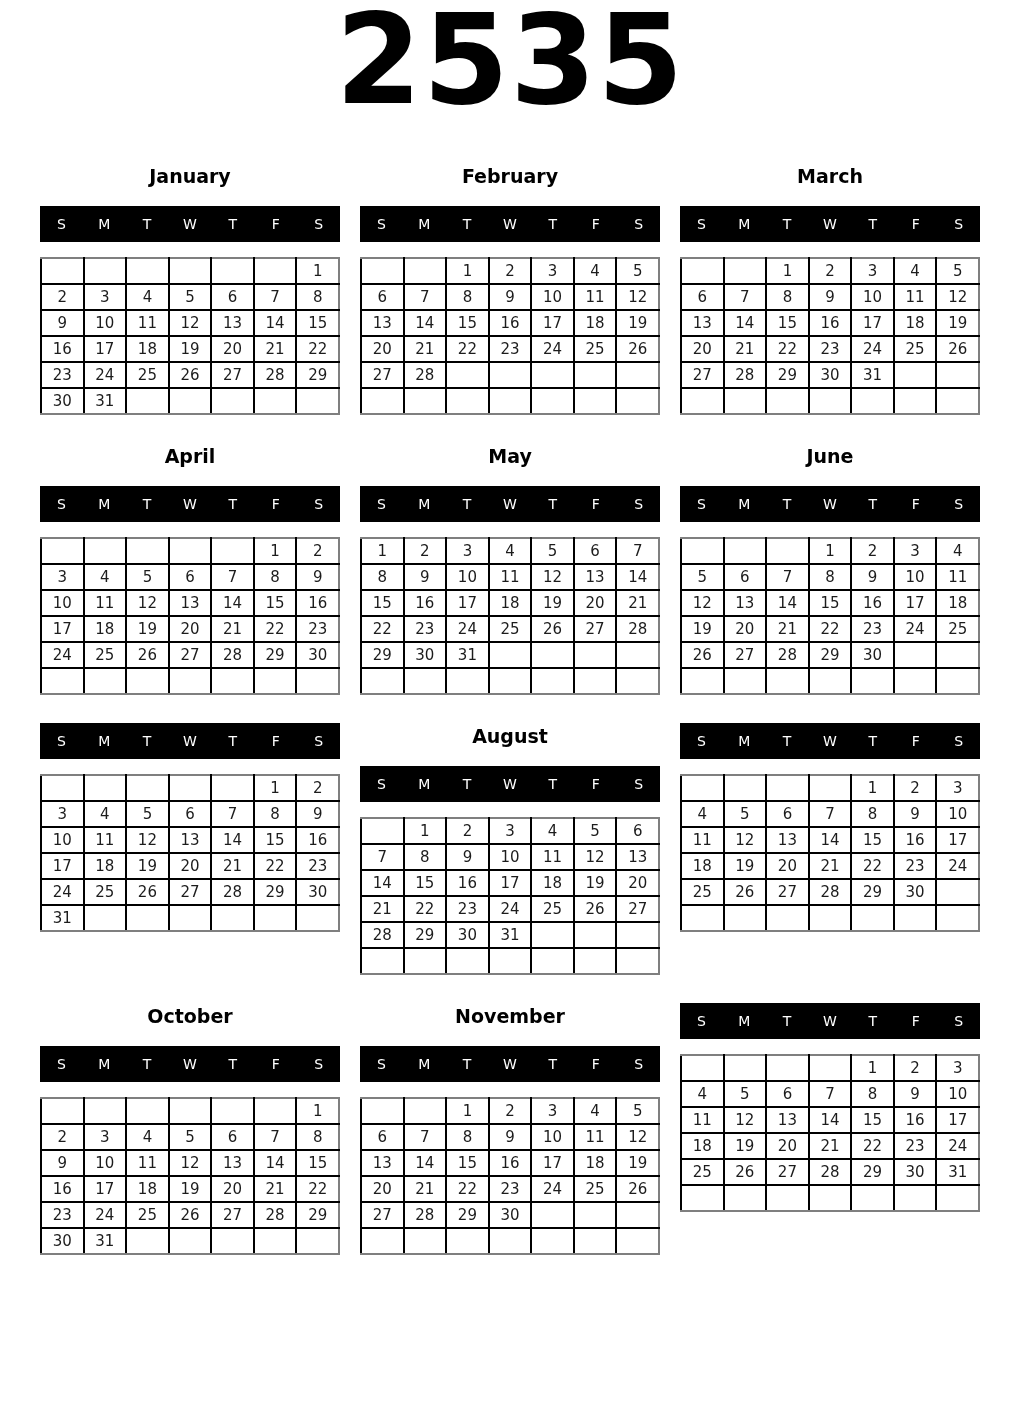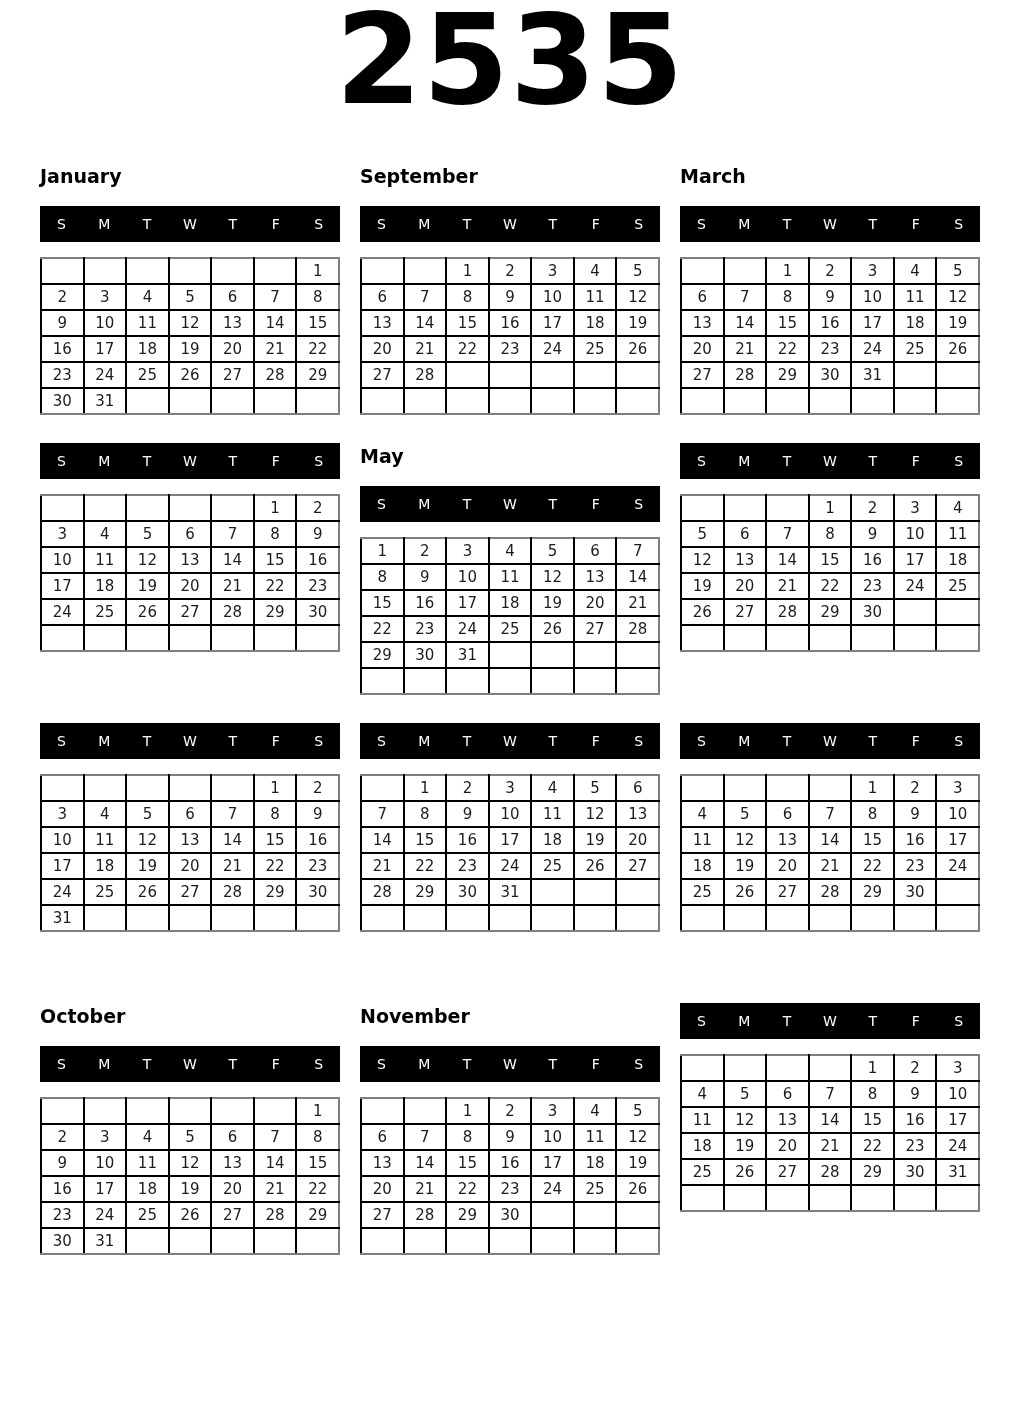--- a/index.html
+++ b/index.html
@@ -22,21 +22,21 @@
     display: grid;
     grid-template-columns: repeat(3, 300px);
     column-gap: 20px;
     row-gap: 16px;
   }
 
   .month { width: 300px; height: 264px; }
 
   .month-name {
     height: 26px; line-height: 26px; margin-bottom: 17px;
-    text-align: left; font-size: 19px; font-weight: bold; color: #000000;
+    text-align: center; font-size: 19px; font-weight: bold; color: #000000;
   }
 
   .weekday-bar {
     height: 36px; margin-bottom: 15px;
     background: #000000; color: #ffffff;
     display: grid; grid-template-columns: repeat(7, 1fr);
     align-items: center;
   }
   .weekday-bar span { text-align: center; font-size: 14px; }
 
@@ -128,21 +128,21 @@
               <td></td>
               <td></td>
               <td></td>
               <td></td>
             </tr>
           </tbody>
     </table>
   </div>
 
   <div class="month">
-    <div class="month-name">September</div>
+    <div class="month-name">February</div>
     <div class="weekday-bar">
           <span>S</span>
           <span>M</span>
           <span>T</span>
           <span>W</span>
           <span>T</span>
           <span>F</span>
           <span>S</span>
         </div>
     <table class="days-table">
@@ -270,20 +270,21 @@
               <td></td>
               <td></td>
               <td></td>
               <td></td>
             </tr>
           </tbody>
     </table>
   </div>
 
   <div class="month">
+    <div class="month-name">April</div>
     <div class="weekday-bar">
           <span>S</span>
           <span>M</span>
           <span>T</span>
           <span>W</span>
           <span>T</span>
           <span>F</span>
           <span>S</span>
         </div>
     <table class="days-table">
@@ -411,20 +412,21 @@
               <td></td>
               <td></td>
               <td></td>
               <td></td>
             </tr>
           </tbody>
     </table>
   </div>
 
   <div class="month">
+    <div class="month-name">June</div>
     <div class="weekday-bar">
           <span>S</span>
           <span>M</span>
           <span>T</span>
           <span>W</span>
           <span>T</span>
           <span>F</span>
           <span>S</span>
         </div>
     <table class="days-table">
@@ -551,20 +553,21 @@
               <td></td>
               <td></td>
               <td></td>
               <td></td>
             </tr>
           </tbody>
     </table>
   </div>
 
   <div class="month">
+    <div class="month-name">August</div>
     <div class="weekday-bar">
           <span>S</span>
           <span>M</span>
           <span>T</span>
           <span>W</span>
           <span>T</span>
           <span>F</span>
           <span>S</span>
         </div>
     <table class="days-table">

